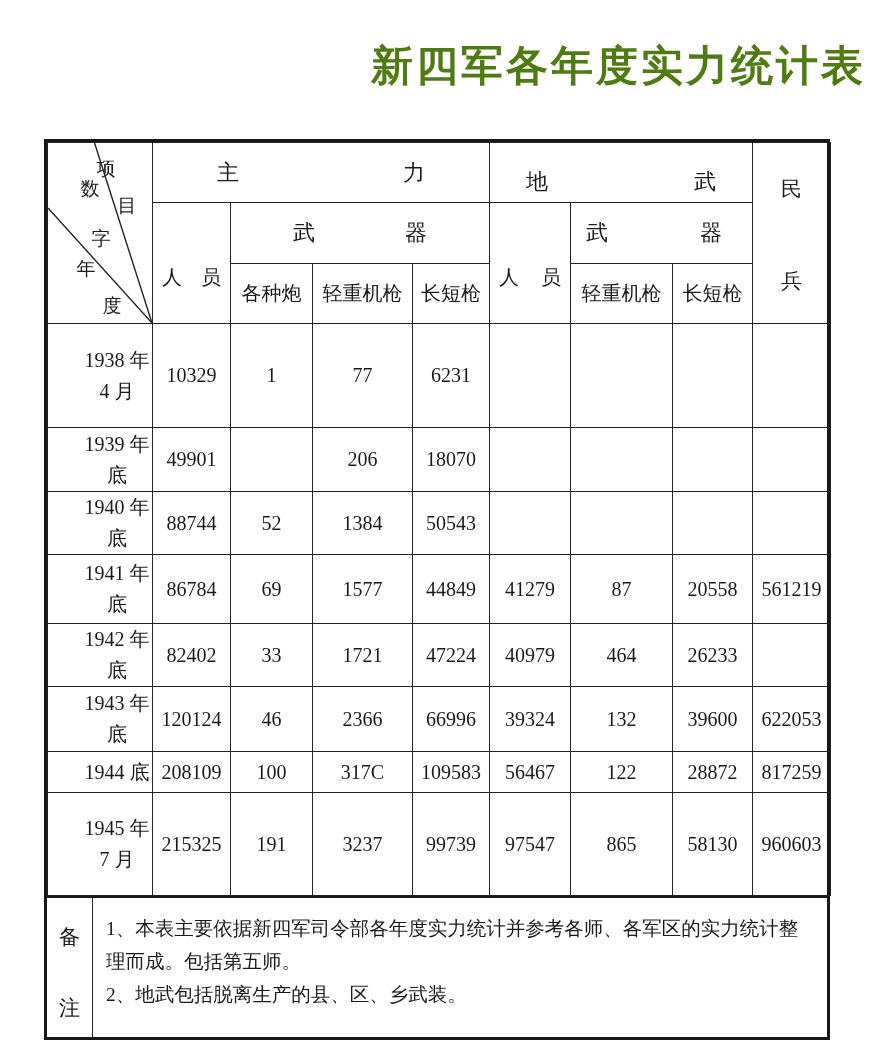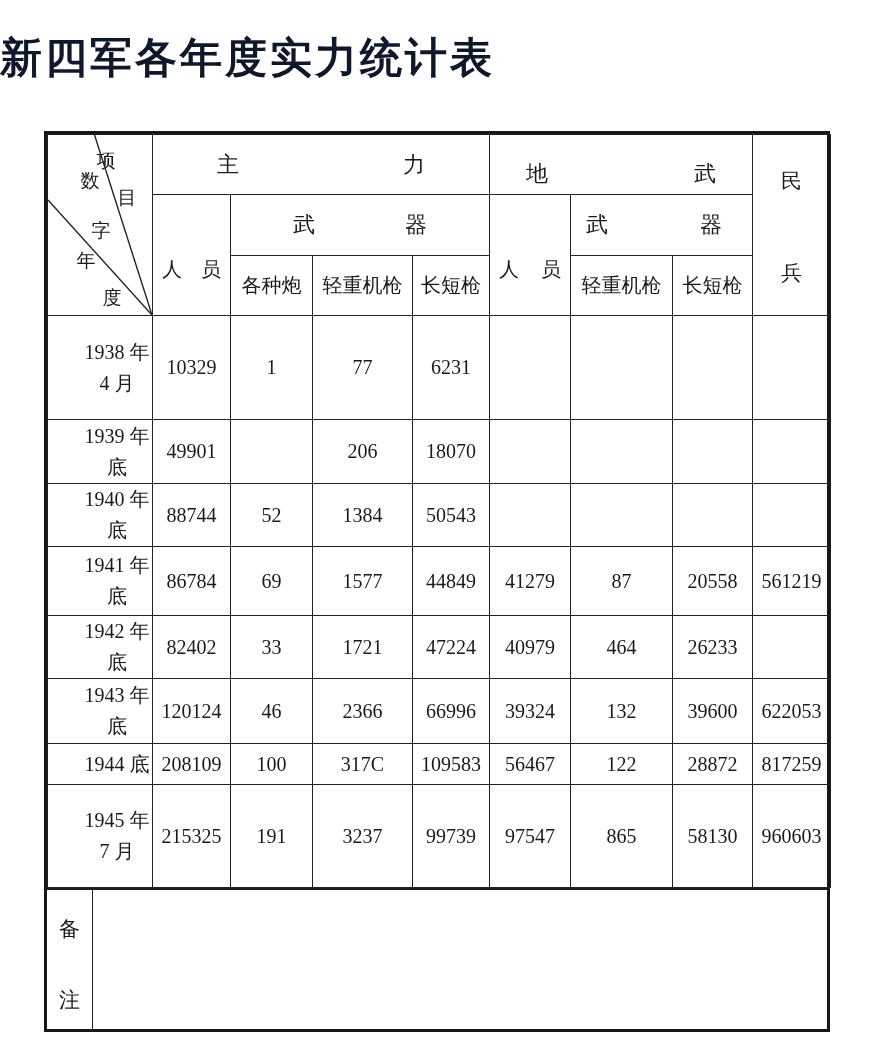--- a/index.html
+++ b/index.html
@@ -4,27 +4,27 @@
 <style>
   * { box-sizing: border-box; }
   html, body { margin: 0; padding: 0; }
   body {
     width: 874px; height: 1040px;
     background: #ffffff;
     color: #1a1a1a;
     font-family: "Liberation Serif", "DejaVu Serif", serif;
   }
   .title {
-    margin: 0; padding-top: 30px;
-    text-align: left;
+    margin: 8px; padding-top: 30px;
+    text-align: right;
     font-family: "DejaVu Sans", sans-serif;
     font-weight: 800;
     font-size: 42px;
     letter-spacing: 3px;
-    color: #0f172a;
+    color: #4d7c0f;
   }
   .table-wrap {
     margin: 45px 0 0 44px;
     width: 786px;
     border: 3px solid #171717;
     background: #fff;
   }
   table.stat {
     border-collapse: collapse;
     table-layout: fixed;
@@ -303,16 +303,18 @@
       </tr>
     </tbody>
       </table>
 
     <div class="notes">
       <div class="notes-label">
         <span>备</span>
         <span>注</span>
       </div>
       <div class="notes-body">
+        <p>1、本表主要依据新四军司令部各年度实力统计并参考各师、各军区的实力统计整理而成。包括第五师。</p>
+        <p>2、地武包括脱离生产的县、区、乡武装。</p>
       </div>
     </div>
   </div>
 </div>
 
 </body></html>

